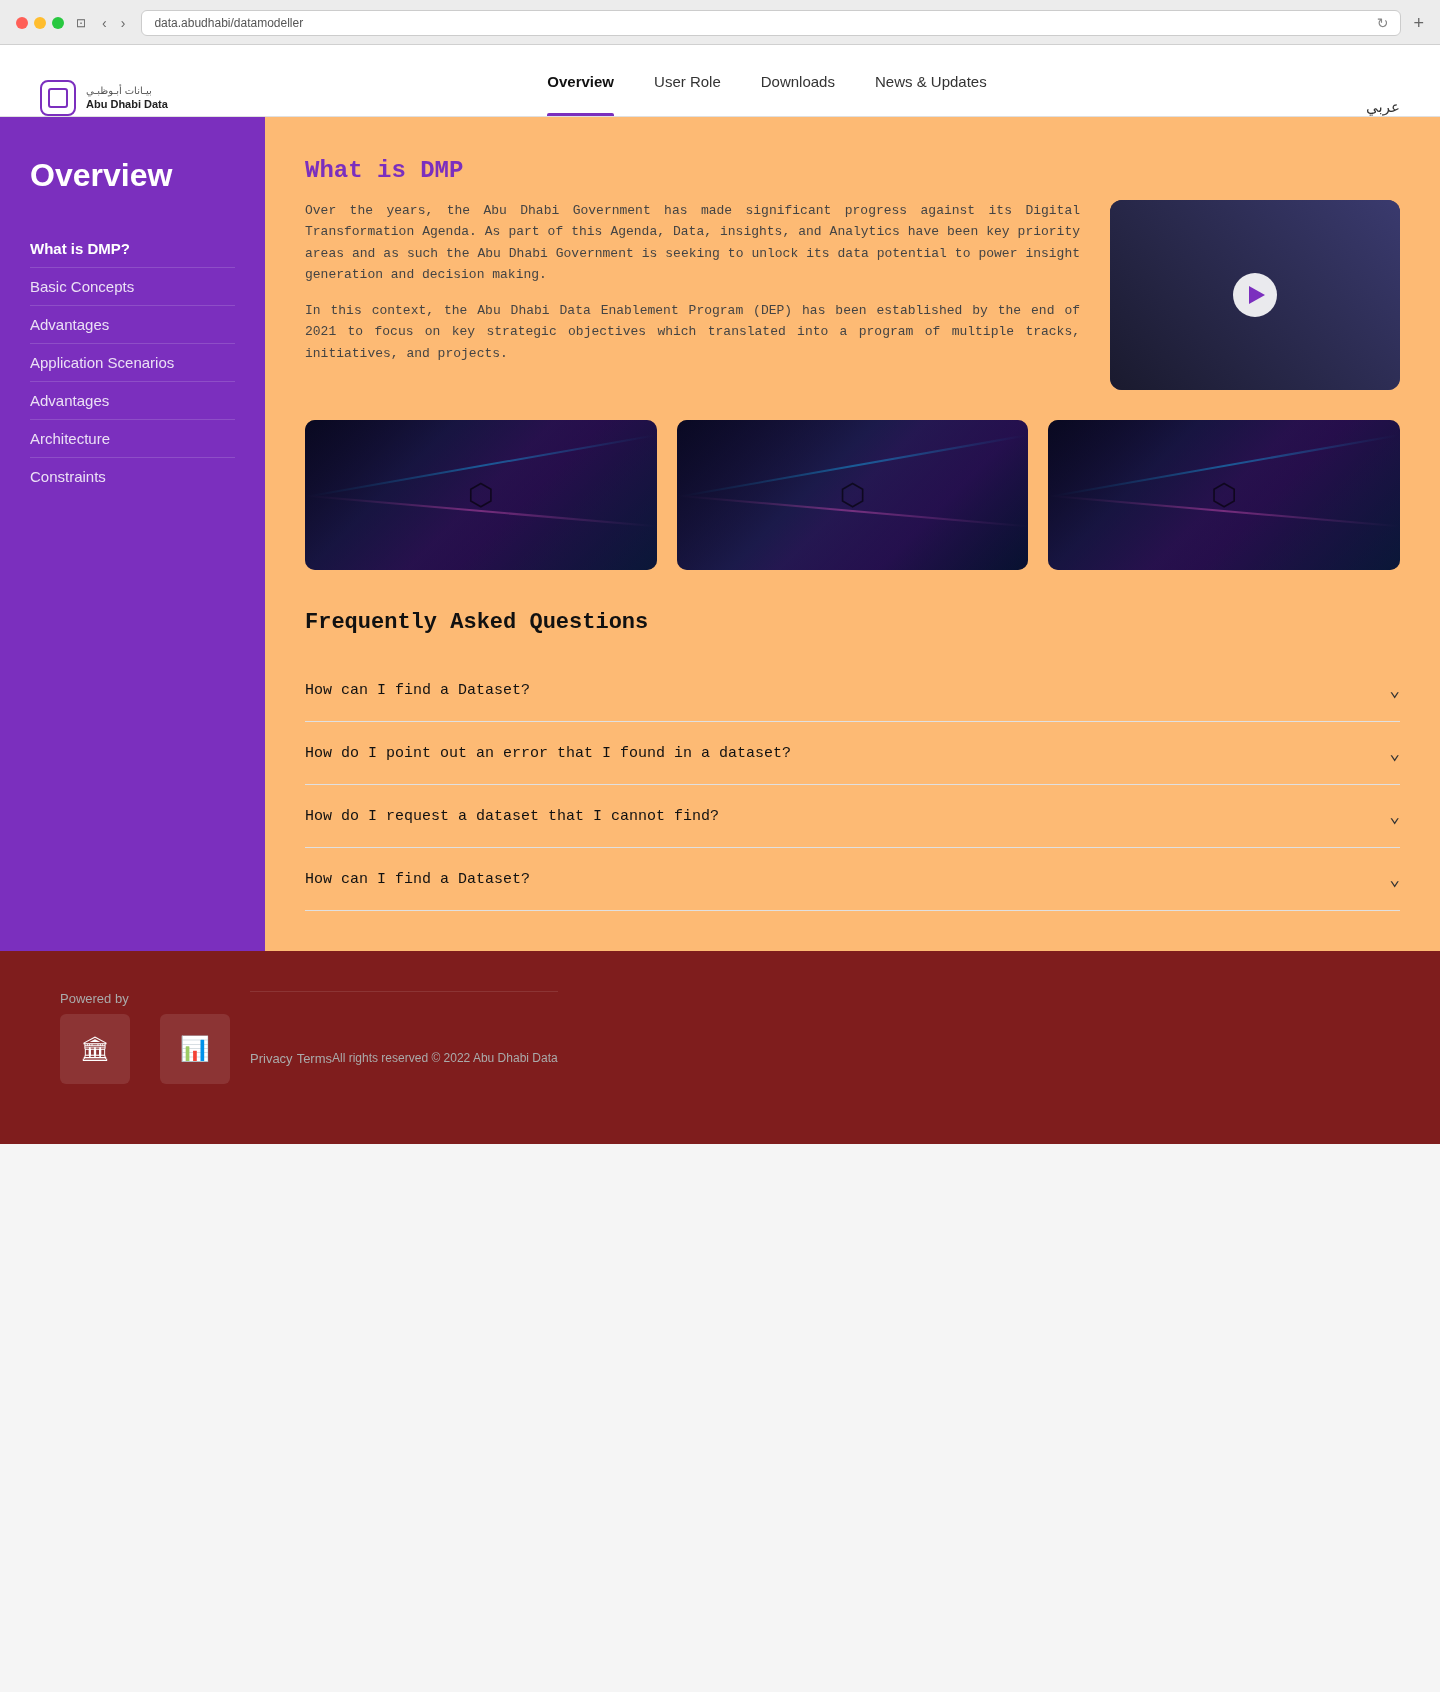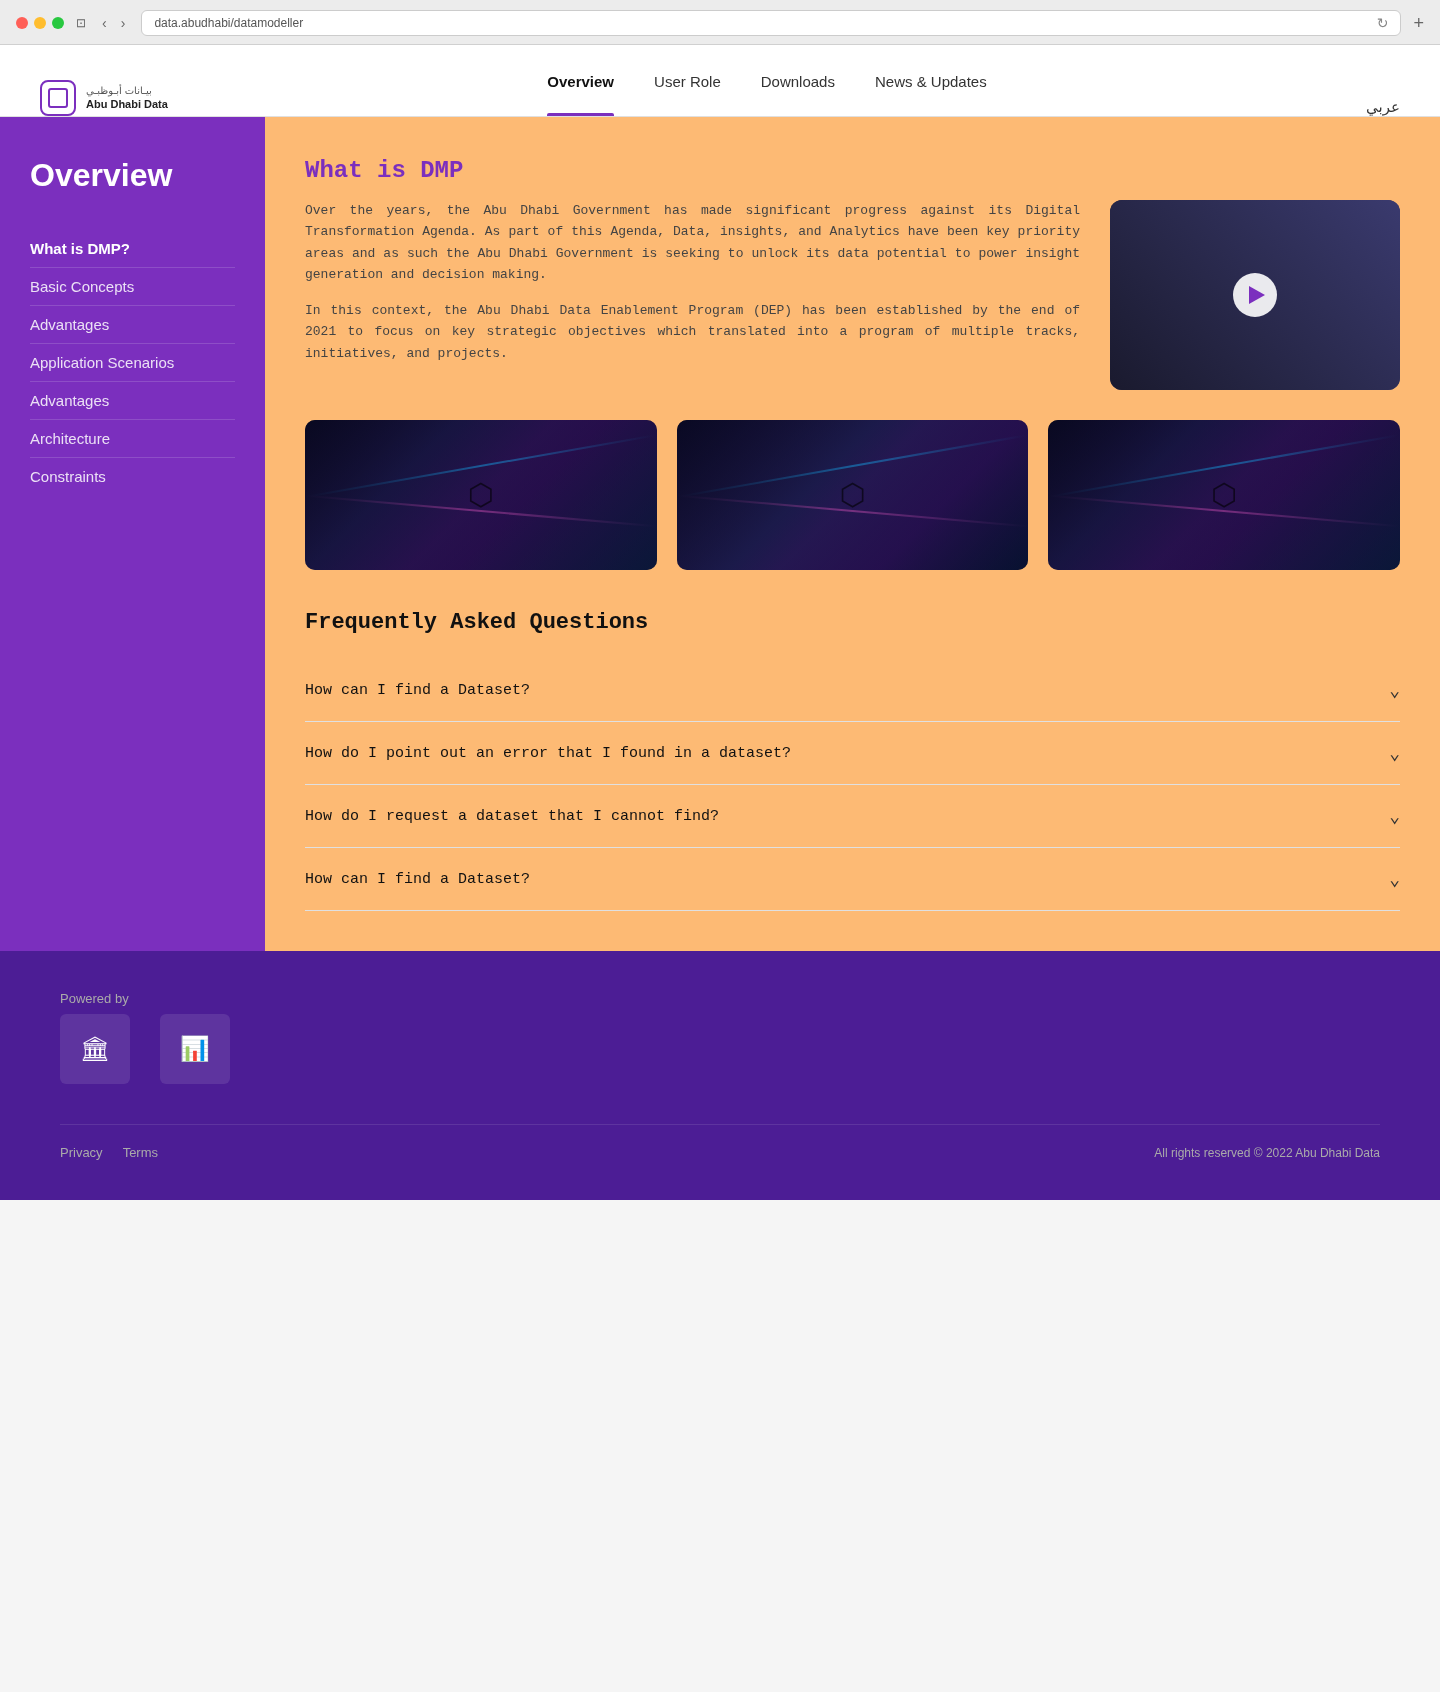--- a/index.html
+++ b/index.html
@@ -166,36 +166,36 @@
     .faq-item {
       border-bottom: 1px solid #e0e0e0; padding: 20px 0;
       display: flex; align-items: center; justify-content: space-between;
       cursor: pointer;
     }
     .faq-question { font-size: 15px; color: #111; font-weight: 400; }
     .faq-chevron { font-size: 18px; color: #333; }
 
     
     .footer-dark {
-      background: #4c1d95; padding: 40px 60px;
-      display: flex; flex-direction: column; gap: 20px;
+      background: #7f1d1d; padding: 40px 60px;
+      display: flex; flex-direction: row; gap: 20px;
     }
     .footer-powered { color: #aaa; font-size: 13px; margin-bottom: 8px; }
     .footer-logos { display: flex; gap: 30px; align-items: center; margin-bottom: 20px; }
     .footer-logo-box {
       width: 70px; height: 70px; border-radius: 6px;
       background: rgba(255,255,255,0.1);
       display: flex; align-items: center; justify-content: center;
       color: white; font-size: 10px; text-align: center;
     }
     .footer-bottom {
       display: flex; justify-content: space-between; align-items: center;
       border-top: 1px solid rgba(255,255,255,0.1); padding-top: 20px;
     }
-    .footer-links { display: flex; gap: 20px; }
+    .footer-links { display: flex; gap: 4px; }
     .footer-link { color: #aaa; font-size: 13px; text-decoration: none; cursor: pointer; }
     .footer-copy { color: #aaa; font-size: 12px; }
 
     
     .tech-bg-1 {
       background: linear-gradient(135deg, #060610 0%, #0a1a3a 30%, #1a0a3a 60%, #0a1020 100%);
     }
     .tech-bg-2 {
       background: linear-gradient(135deg, #080818 0%, #0a2040 40%, #200a40 70%, #050510 100%);
     }

